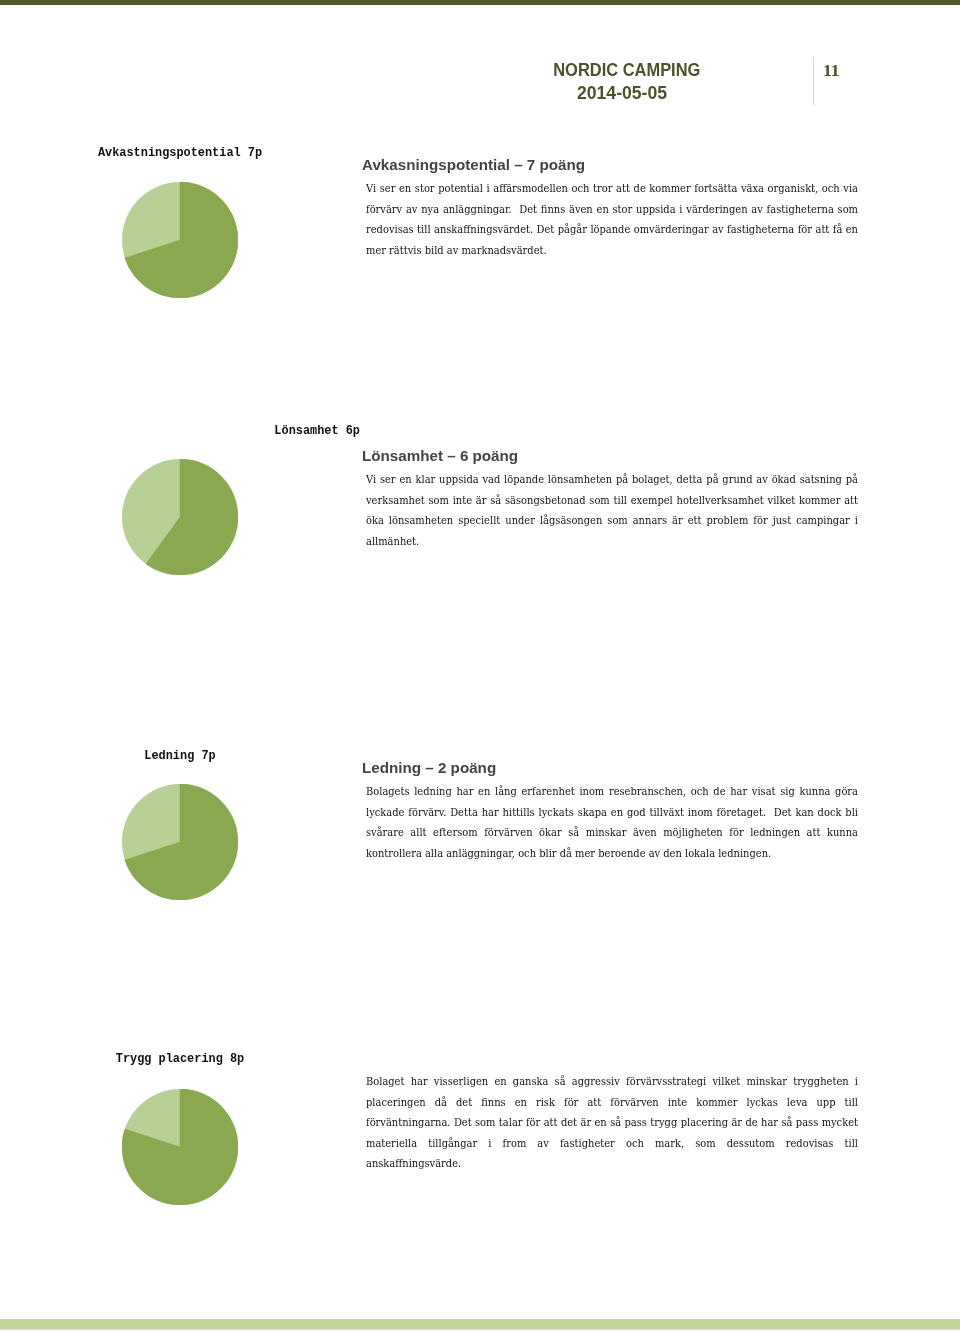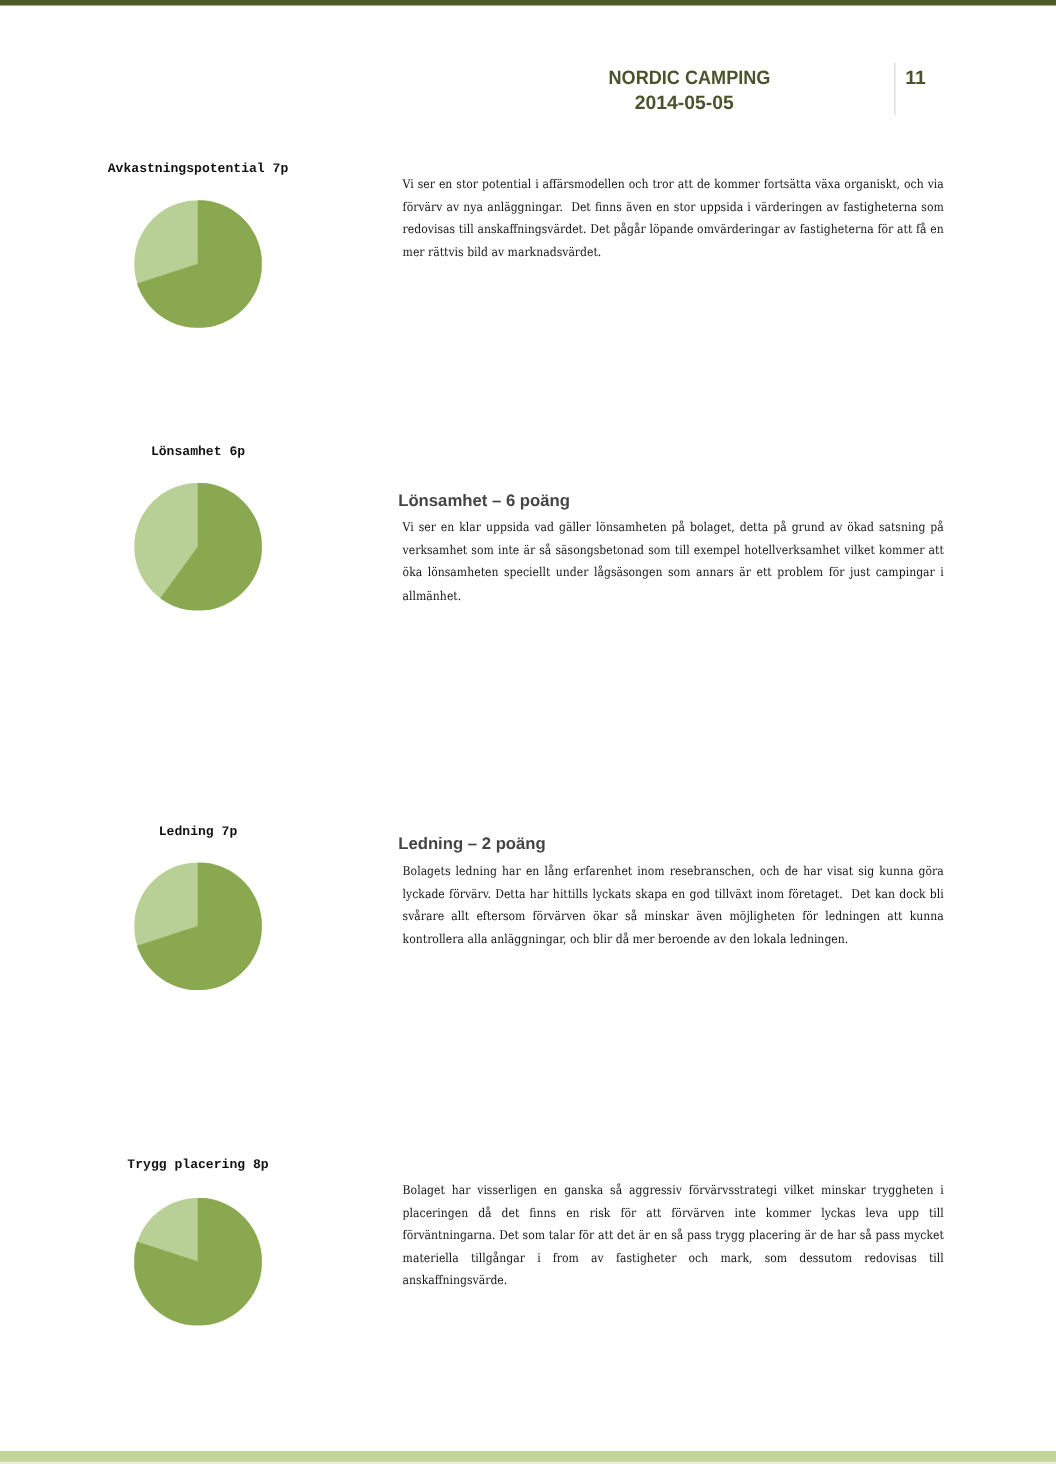--- a/index.html
+++ b/index.html
@@ -16,21 +16,21 @@
   .bottom-edge { position:absolute; left:0; top:1329px; width:960px; height:2px; background:#e7ece0; }
 
   .header { position:absolute; left:440px; top:58.5px; width:364px; text-align:center; }
   .hdr-company, .hdr-date {
     font-family:"Liberation Sans",sans-serif; font-weight:bold; font-size:17.6px;
     color:var(--header-text,#4a532b); line-height:23.5px; white-space:nowrap;
   }
   .hdr-company { display:inline-block; transform:scaleX(0.935); transform-origin:100% 50%; }
   .hdr-rule { position:absolute; left:813px; top:56.5px; width:1px; height:48px; background:var(--header-rule,#d5d5d5); }
   .hdr-page { position:absolute; left:823px; top:58.5px; line-height:23.5px;
-    font-family:Liberation Sans, sans-serif; font-weight:bold; font-size:17.6px; color:var(--header-text,#4a532b); }
+    font-family:Liberation Serif, serif; font-weight:bold; font-size:17.6px; color:var(--header-text,#4a532b); }
 
   .chart-wrap { position:absolute; left:0; width:360px; text-align:center; }
   .chart-title { font-family:Liberation Mono, monospace; font-stretch:condensed; font-weight:bold; font-size:11.9px;
     color:var(--chart-title,#111111); margin:0; line-height:14px; width:360px; }
   .pie { position:absolute; line-height:0; }
   .pie svg { display:block; }
 
   .txt { position:absolute; left:362px; width:500px; }
   .txt h3 { margin:0 0 3.3px 0; font-family:"Liberation Sans",sans-serif; font-weight:bold;
      font-size:15.2px; line-height:21px; color:var(--heading,#444444); }
@@ -56,35 +56,36 @@
   <div class="chart-wrap" style="top: 146px;">
     <div class="chart-title">Avkastningspotential 7p</div>
     <div class="pie" style="top: 36px; left: 122px;">
         <svg width="116" height="116" viewBox="0 0 116 116">
           <circle cx="58" cy="58" r="58" fill="#b8cf95"></circle>
           <path d="M 58 58 L 58.00 0.00 A 58 58 0 1 1 2.84 75.92 Z" fill="#8aa84f" stroke="#8aa84f" stroke-width="0.5"></path>
         </svg>
       </div>
   </div>
   <div class="txt" style="top: 154px;">
+    <h3>Avkasningspotential – 7 poäng</h3>
     <p>Vi ser en stor potential i affärsmodellen och tror att de kommer fortsätta växa organiskt, och via förvärv av nya anläggningar.  Det finns även en stor uppsida i värderingen av fastigheterna som re­dovisas till anskaffningsvärdet. Det pågår löpande omvärderingar av fastigheterna för att få en mer rättvis bild av marknadsvärdet.</p>
   </div>
 
-  <div class="chart-wrap" style="top: 404px;">
+  <div class="chart-wrap" style="top: 424px; text-align: right;">
     <div class="chart-title">Lönsamhet 6p</div>
     <div class="pie" style="top: 35px; left: 122px;">
         <svg width="116" height="116" viewBox="0 0 116 116">
           <circle cx="58" cy="58" r="58" fill="#b8cf95"></circle>
           <path d="M 58 58 L 58.00 0.00 A 58 58 0 1 1 23.91 104.92 Z" fill="#8aa84f" stroke="#8aa84f" stroke-width="0.5"></path>
         </svg>
       </div>
   </div>
   <div class="txt" style="top: 445px;">
     <h3>Lönsamhet – 6 poäng</h3>
-    <p>Vi ser en klar uppsida vad gäller lönsamheten på bolaget, detta på grund av ökad satsning på verksamhet som inte är så säsongsbe­tonad som till exempel hotellverksamhet vilket kommer att öka lönsamheten speciellt under lågsäsongen som annars är ett pro­blem för just campingar i allmänhet.</p>
+    <p>Vi ser en klar uppsida vad löpande lönsamheten på bolaget, detta på grund av ökad satsning på verksamhet som inte är så säsongsbe­tonad som till exempel hotellverksamhet vilket kommer att öka lönsamheten speciellt under lågsäsongen som annars är ett pro­blem för just campingar i allmänhet.</p>
   </div>
 
   <div class="chart-wrap" style="top: 749px;">
     <div class="chart-title">Ledning 7p</div>
     <div class="pie" style="top: 35px; left: 122px;">
         <svg width="116" height="116" viewBox="0 0 116 116">
           <circle cx="58" cy="58" r="58" fill="#b8cf95"></circle>
           <path d="M 58 58 L 58.00 0.00 A 58 58 0 1 1 2.84 75.92 Z" fill="#8aa84f" stroke="#8aa84f" stroke-width="0.5"></path>
         </svg>
       </div>

